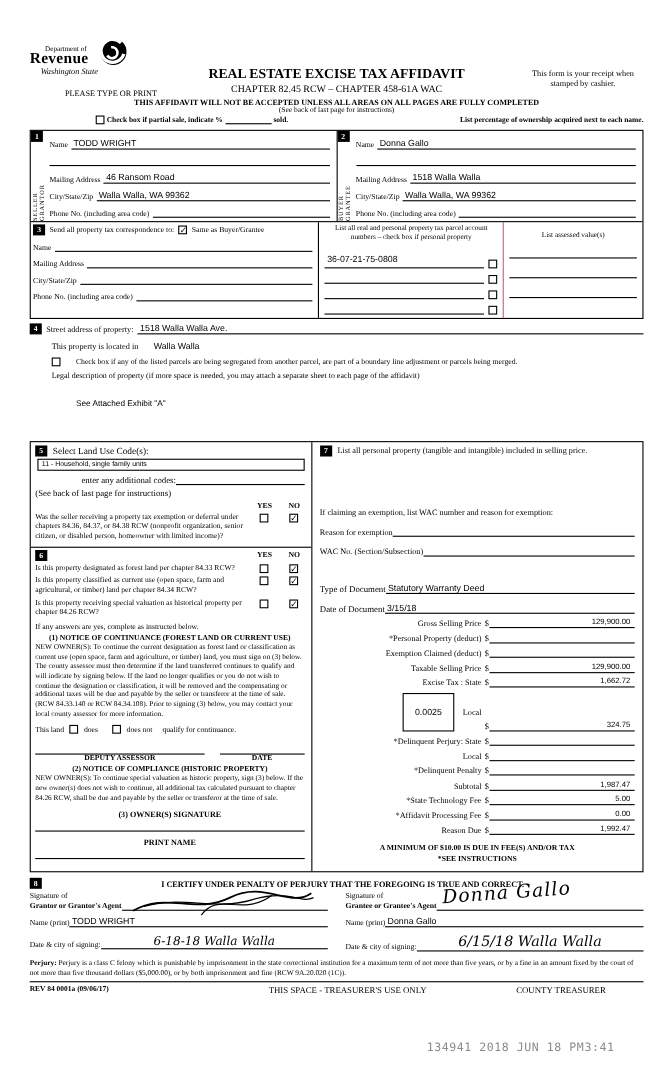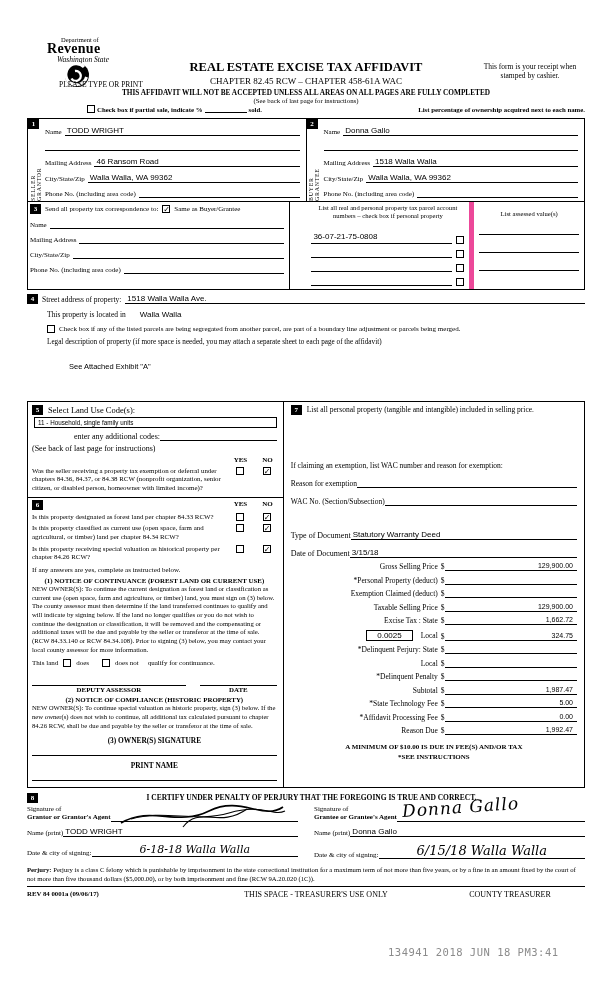--- a/index.html
+++ b/index.html
@@ -10,21 +10,21 @@
   
   .b { font-weight:bold; }
   .fill { font-family:"Liberation Sans", sans-serif; font-size:8px; }
   .cb { display:inline-block; width:8px; height:8px; border:1px solid #000; font:8px/7px "DejaVu Sans", sans-serif; text-align:center; vertical-align:-1px; background:#fff; flex:none; }
   .marker { display:inline-flex; width:11px; height:10px; background:#000; color:#fff; font:bold 7px "Liberation Serif", serif; align-items:center; justify-content:center; flex:none; }
   .line { flex:1; border-bottom:1px solid #000; padding:0 2px; min-height:9px; }
   .hand { font-family:"DejaVu Serif", serif; font-style:italic; font-size:11px; }
 
   
   .hdr { position:relative; height:82px; }
-  .logo { position:absolute; left:20px; top:0; display:flex; align-items:center;flex-direction:column; }
+  .logo { position:absolute; left:0; top:0; display:flex; align-items:flex-end; }
   .lt1 { font-size:6.5px; padding-left:14px; }
   .lt2 { font-weight:bold; font-size:14px; line-height:12px; letter-spacing:0.3px; }
   .lt3 { font-style:italic; font-size:7.5px; padding-left:10px; }
   .logo svg { margin-left:-4px; margin-top:-2px; }
   .hdr-center { text-align:center; padding-top:24px; }
   .title { font-weight:bold; font-size:12.5px; }
   .subtitle { font-size:9px; margin-top:1px; }
   .receipt-note { position:absolute; right:2px; top:26px; width:106px; font-size:7.5px; text-align:center; line-height:1.25; }
   .type-print { position:absolute; left:32px; top:44px; font-size:7.5px; }
   .warning { text-align:center; font-weight:bold; font-size:7.3px; margin-top:2px; }
@@ -41,30 +41,30 @@
   .strip { width:15px; display:flex; flex-direction:column; flex:none; }
   .vlabels { flex:1; display:flex; justify-content:center; gap:0px; padding-top:5px; }
   .vlabels span { writing-mode:vertical-rl; transform:rotate(180deg); font-size:5.8px; letter-spacing:0.8px; }
   .fields { flex:1; padding:1px 6px 3px 2px; display:flex; flex-direction:column; }
   .frow { display:flex; align-items:flex-end; font-size:7px; margin-top:6px; }
   .frow .lab { margin-right:3px; white-space:nowrap; }
 
   .sec3row { display:flex; min-height:64px; }
   .s3left { flex:0 0 47.2%; border-right:1px solid #000; padding:2px 5px 3px 2px; }
   .s3top { display:flex; align-items:center; gap:4px; font-size:7px; }
-  .s3mid { flex:0 0 30.2%; border-right:5px solid #ec4899; padding:2px 5px 3px 5px;margin-left:16px; }
+  .s3mid { flex:0 0 30.2%; border-right:1px solid #ec4899; padding:2px 5px 3px 5px; }
   .s3hdr { font-size:6.6px; text-align:center; line-height:1.2; }
   .prow { display:flex; align-items:flex-end; gap:4px; margin-top:5px; }
   .s3right { flex:1; padding:2px 5px; }
 
   
   .sec4 { margin-top:4px; }
   .s4row1 { display:flex; align-items:flex-end; gap:4px; font-size:7.5px; }
   .s4row2 { display:flex; gap:14px; font-size:7.5px; margin:6px 0 0 20px; }
-  .s4cb { display:flex; gap:4px; font-size:7px; margin:6px 0 0 20px; align-items:center; }
+  .s4cb { display:flex; gap:14px; font-size:7px; margin:6px 0 0 20px; align-items:center; }
   .s4legal { font-size:7.2px; margin:5px 0 0 20px; }
   .exhibit { font-family:"Liberation Sans", sans-serif; font-size:7.5px; margin:16px 0 0 42px; }
   .s4space { height:26px; }
 
   
   .mainbox { border:1.5px solid #000; display:flex; margin-top:4px; }
   .lcol { flex:0 0 46%; border-right:1px solid #000; padding:3px 6px 6px 4px; }
   .rcol { flex:1; padding:3px 7px 6px 7px; }
   .lu-hdr { display:flex; gap:5px; align-items:center; font-size:8.5px; }
   .codebox { border:1.2px solid #000; margin:2px 0 0 2px; padding:1px 3px; font-family:"Liberation Sans", sans-serif; font-size:6.3px; }
@@ -91,21 +91,21 @@
 
   .p7 { display:flex; gap:5px; }
   .p7 .t { flex:1; font-size:7.5px; line-height:1.35; }
   .rspace1 { height:46px; }
   .exnote { font-size:7.5px; }
   .wrow { display:flex; align-items:flex-end; font-size:7.5px; margin-top:9px; }
   .rspace2 { height:16px; }
   .docrow { display:flex; align-items:flex-end; font-size:8px; margin-top:8px; }
   .mrow { display:flex; align-items:flex-end; margin-top:4.5px; font-size:7.5px; }
   .mlabel { flex:0 0 150px; text-align:right; padding-right:3px; white-space:nowrap; }
-  .ratebox { display:inline-block; border:1.2px solid #000; padding:0 10px; margin-right:8px; font-family:"Liberation Sans", sans-serif; font-size:8px; }
+  .ratebox { display:inline-block; border:1.2px solid #000; padding:12px 10px; margin-right:8px; font-family:"Liberation Sans", sans-serif; font-size:8px; }
   .mline { flex:1; border-bottom:1px solid #000; text-align:right; font-family:"Liberation Sans", sans-serif; font-size:7px; padding:0 4px 0 2px; min-height:9px; }
   .minnote { text-align:center; font-weight:bold; font-size:7px; margin-top:8px; line-height:1.35; }
 
   
   .sec8 { margin-top:5px; }
   .certrow { display:flex; align-items:center; }
   .certrow .c { flex:1; text-align:center; font-weight:bold; font-size:7.5px; }
   .sigcols { display:flex; gap:16px; margin-top:2px; }
   .scol { flex:1; position:relative; }
   .slab { font-size:7px; line-height:1.25; }

